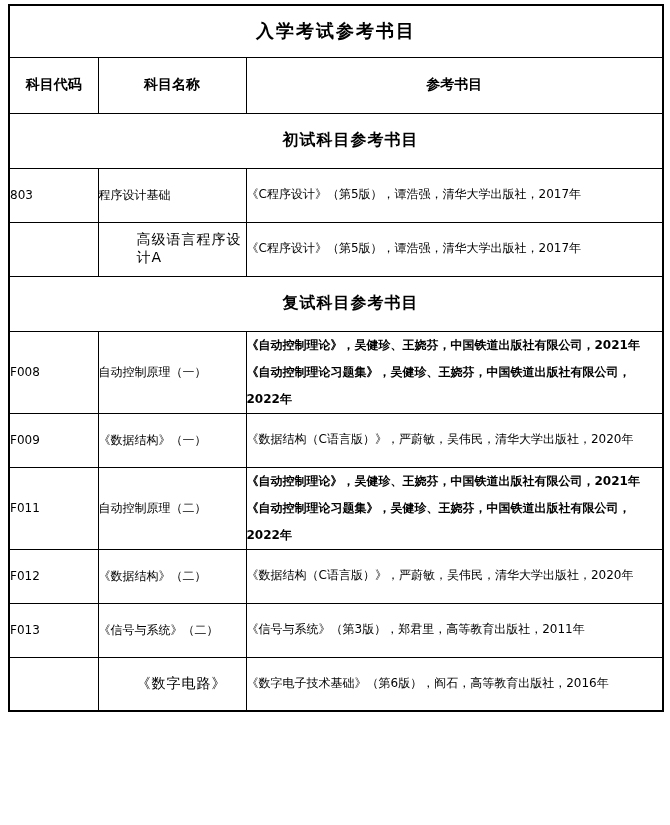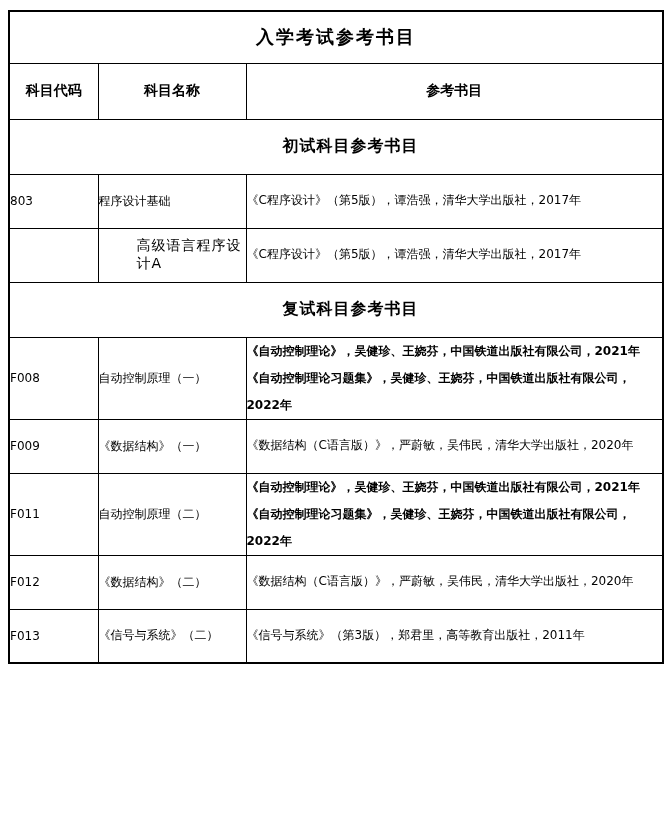--- a/index.html
+++ b/index.html
@@ -6,21 +6,21 @@
   html, body { margin: 0; padding: 0; }
   body {
     width: 670px; height: 825px;
     background: #ffffff;
     font-family: "DejaVu Sans", sans-serif;
     color: #000000;
   }
   .page { position: relative; width: 670px; height: 825px; background: #ffffff; }
 
   table.ref-table {
-    position: absolute; left: 8px; top: 10px;
+    position: absolute; left: 8px; top: 4px;
     width: 654px;
     border-collapse: collapse;
     table-layout: fixed;
     border: 2px solid #000000;
     background: #ffffff;
   }
   .ref-table td {
     border: 1px solid #000000;
     vertical-align: middle;
     padding: 0;
@@ -131,15 +131,22 @@
             <div class="book-line">《数据结构（C语言版）》，严蔚敏，吴伟民，清华大学出版社，2020年</div>
           </td>
         </tr>
         <tr class="data-row">
           <td class="cell-code">F013</td>
           <td class="cell-name">《信号与系统》（二）</td>
           <td class="cell-books">
             <div class="book-line">《信号与系统》（第3版），郑君里，高等教育出版社，2011年</div>
           </td>
         </tr>
+        <tr class="data-row">
+          <td class="cell-code"></td>
+          <td class="cell-name large">《数字电路》</td>
+          <td class="cell-books">
+            <div class="book-line">《数字电子技术基础》（第6版），阎石，高等教育出版社，2016年</div>
+          </td>
+        </tr>
       </tbody>
   </table>
 </div>
 
 </body></html>

